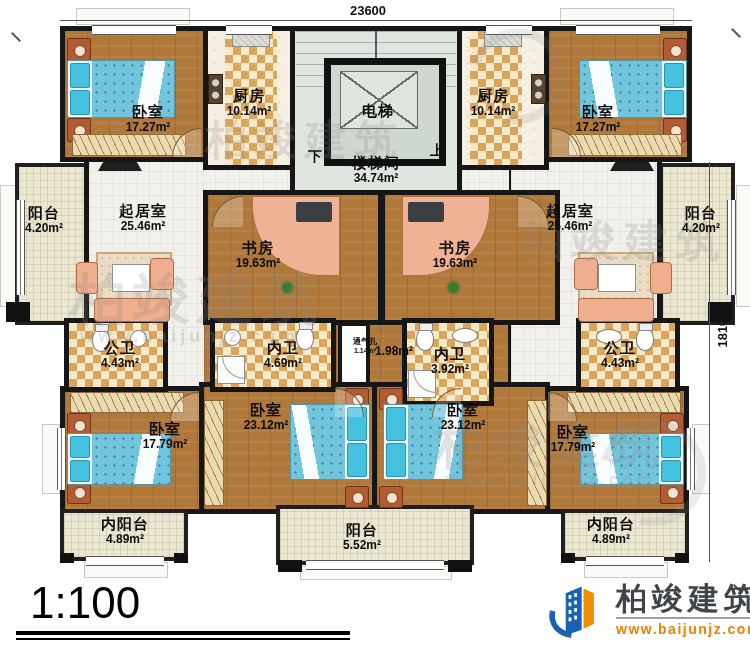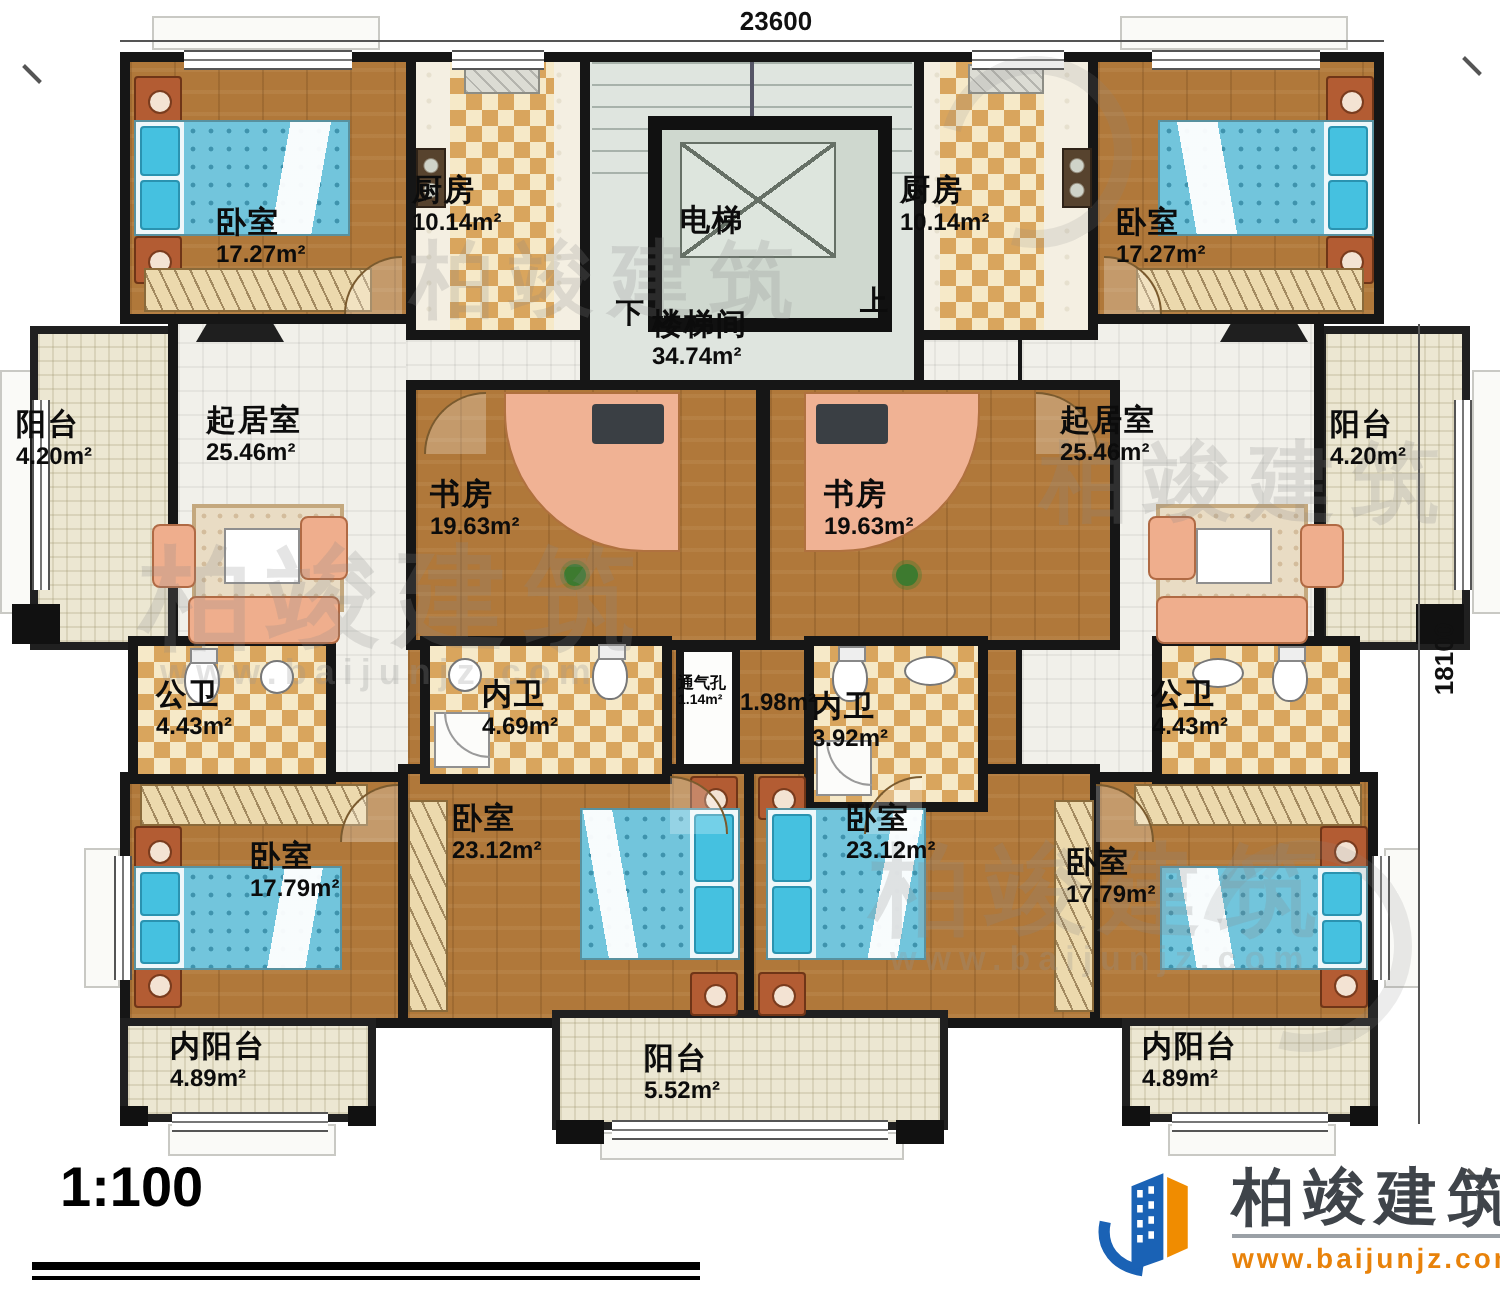--- a/index.html
+++ b/index.html
@@ -73,37 +73,37 @@
     border-top-left-radius:100%;background:rgba(255,255,255,.25);}
   .winh{position:absolute;background:#fff;border-top:1px solid #555;border-bottom:1px solid #555;
     background-image:linear-gradient(to bottom,transparent 44%,#777 44% 56%,transparent 56%);}
   .winv{position:absolute;background:#fff;border-left:1px solid #555;border-right:1px solid #555;
     background-image:linear-gradient(to right,transparent 44%,#777 44% 56%,transparent 56%);}
   .sill{position:absolute;background:#fafaf7;border:1px solid #c9c9c4;}
   .blk{position:absolute;background:#111;}
   .dimline{position:absolute;background:#555;}
   .dimtxt{position:absolute;font-weight:bold;font-size:13px;color:#111;text-align:center;}
   
-  .rlab{position:absolute;color:#0c0c0c;line-height:1.12;z-index:40;}
+  .rlab{position:absolute;text-align:center;color:#0c0c0c;line-height:1.12;z-index:40;}
   .rlab .nm{display:block;font-weight:bold;font-size:15px;letter-spacing:1px;}
   .rlab .ar{display:block;font-weight:bold;font-size:12px;}
   .rlab.small .nm{font-size:8px;letter-spacing:0;}
   .rlab.small .ar{font-size:7px;}
   .stxt{position:absolute;font-weight:bold;font-size:14px;color:#0c0c0c;z-index:40;}
   
   .wm{position:absolute;color:rgba(135,135,135,.22);font-weight:bold;letter-spacing:8px;z-index:30;
       pointer-events:none;white-space:nowrap;}
   .wmu{position:absolute;color:rgba(145,145,145,.26);font-weight:bold;letter-spacing:4px;z-index:30;
       pointer-events:none;white-space:nowrap;}
   .wmswoosh{position:absolute;border:9px solid rgba(140,140,140,.16);border-left-color:transparent;
       border-radius:50%;transform:rotate(-30deg);z-index:30;pointer-events:none;}
   
   .title-main{position:absolute;left:16px;top:578px;display:flex;align-items:baseline;z-index:50;}
   .title-main .t1{font-size:43px;font-weight:bold;color:#000;letter-spacing:2px;}
-  .title-main .t2{font-size:28px;font-weight:bold;color:#000;margin-left:14px;}
+  .title-main .t2{font-size:44px;font-weight:normal;color:#000;margin-left:14px;}
   .uline1{position:absolute;left:16px;top:631px;width:334px;height:4px;background:#000;z-index:50;}
   .uline2{position:absolute;left:16px;top:638px;width:334px;height:2px;background:#000;z-index:50;}
   .info{position:absolute;left:352px;top:594px;font-size:17px;color:#000;line-height:1.5;z-index:50;}
   .logo{position:absolute;left:546px;top:580px;display:flex;align-items:center;z-index:50;}
   .logo-text{margin-left:8px;}
   .logo-cn{font-size:31px;font-weight:bold;color:#3f444a;letter-spacing:5px;line-height:1;}
   .logo-line{height:2px;background:#9aa0a6;margin:3px 0 2px 0;}
   .logo-url{font-size:14px;font-weight:bold;color:#e8820a;letter-spacing:1.5px;}
   .cmark{position:absolute;width:12px;height:2px;background:#555;transform:rotate(45deg);}
 </style>
@@ -402,21 +402,21 @@
   <div class="rlab" style="left:322px;top:522px;width:80px;">
     <span class="nm">阳台</span>
       <span class="ar">5.52m²</span>
     </div>
   <div class="rlab" style="left:571px;top:516px;width:80px;">
     <span class="nm">内阳台</span>
       <span class="ar">4.89m²</span>
     </div>
 
   <div class="dimline" style="left:60px;top:20px;width:632px;height:1px;"></div>
-  <div class="dimtxt" style="left:352px;top:3px;width:72px;">23600</div>
+  <div class="dimtxt" style="left:332px;top:3px;width:72px;">23600</div>
   <div class="dimline" style="left:709px;top:162px;width:1px;height:400px;"></div>
   <div class="dimtxt" style="left:700px;top:322px;width:44px;transform:rotate(-90deg);">18100</div>
   <div class="cmark" style="left:10px;top:36px;"></div>
   <div class="cmark" style="left:730px;top:32px;"></div>
   <div class="cmark" style="left:732px;top:588px;"></div>
 
   <div class="title-main">
     <span class="t2">1:100</span>
   </div>
   <div class="uline1"></div>

